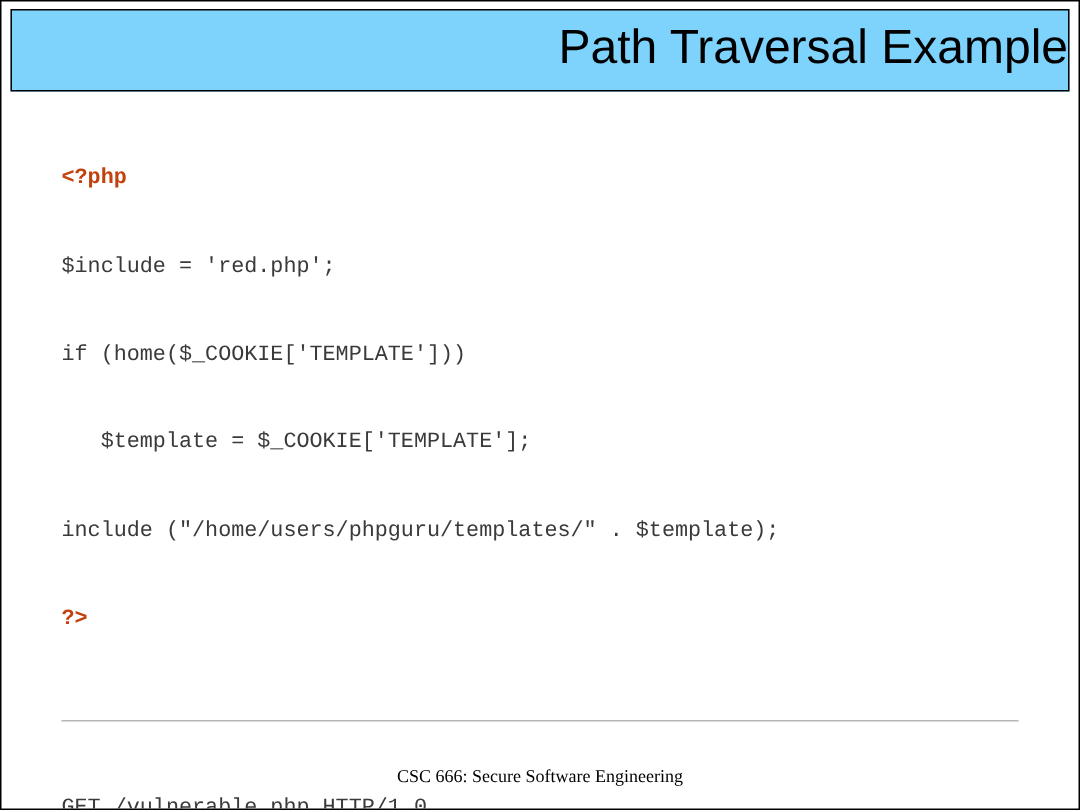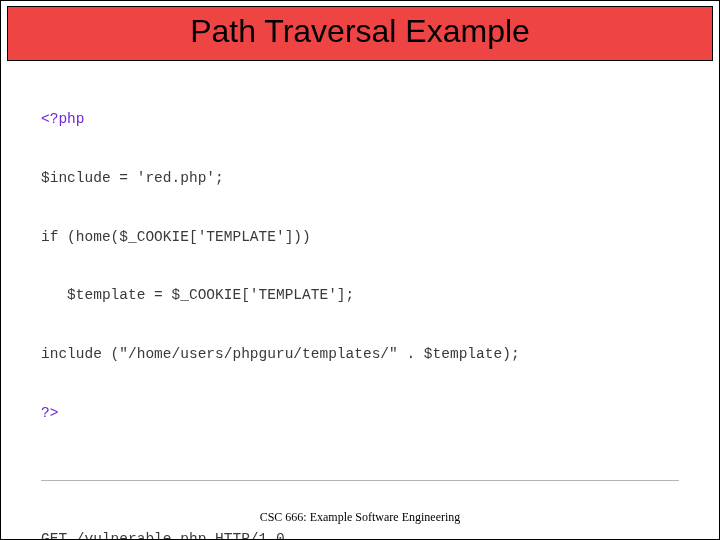--- a/index.html
+++ b/index.html
@@ -5,47 +5,47 @@
   * { margin: 0; padding: 0; box-sizing: border-box; }
   body {
     width: 720px;
     height: 540px;
     background: #ffffff;
     font-family: Arial, Helvetica, sans-serif;
     position: relative;
     border: 1px solid #000;
   }
   .title-bar {
-    background: #ef4444;
+    background: #7dd3fc;
     border: 1.5px solid #000;
     margin: 5px 6px 0 6px;
     padding: 6px 0 10px 0;
-    text-align: center;
+    text-align: right;
   }
   .title-bar h1 {
     font-size: 32px;
     font-weight: normal;
     color: #000;
   }
   .content {
     padding: 10px 40px 0 40px;
   }
   .code-block {
     font-family: "Courier New", monospace;
     font-size: 14.5px;
     line-height: 1.35;
     color: #3a3a3a;
     white-space: pre;
     margin-bottom: 18px;
     overflow: hidden;
   }
   .code-block .line { display: block; }
   .first-line {
-    color: #6d28d9;
-    font-weight: normal;
+    color: #c2410c;
+    font-weight: bold;
   }
   .divider {
     border: none;
     border-top: 1px solid #b5b5b5;
     margin: 6px 0 10px 0;
   }
   .footer {
     position: absolute;
     bottom: 14px;
     left: 0;
@@ -76,13 +76,13 @@
 
   <hr class="divider">
 
   <div class="code-block">
     <span class="line">GET /vulnerable.php HTTP/1.0</span>
     
   </div>
 
 </div>
 
-<div class="footer">CSC 666: Example Software Engineering</div>
+<div class="footer">CSC 666: Secure Software Engineering</div>
 
 </body></html>

